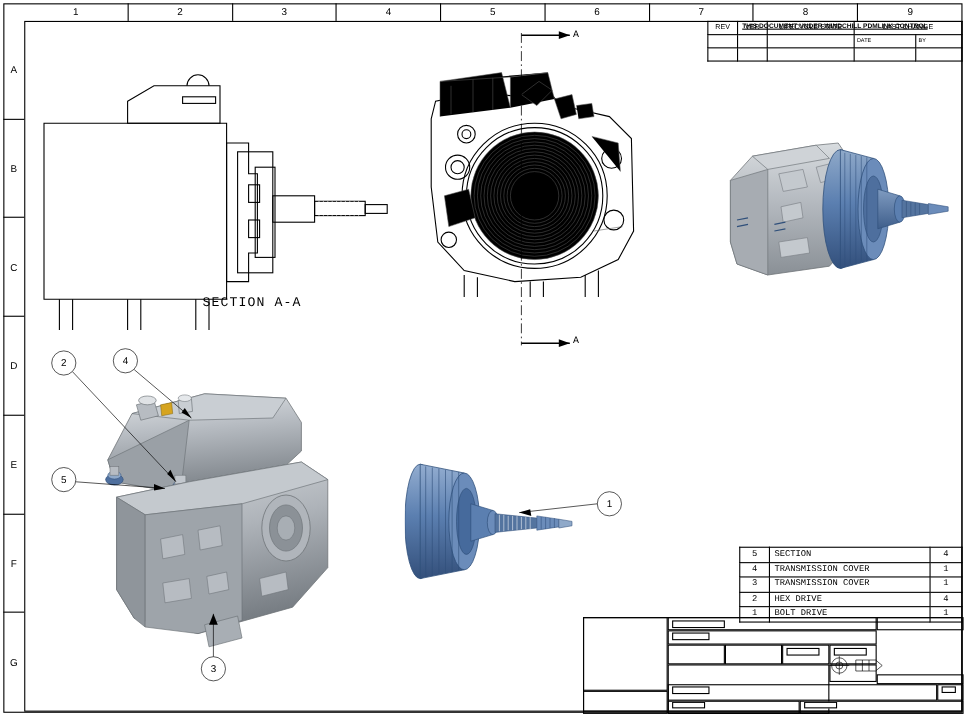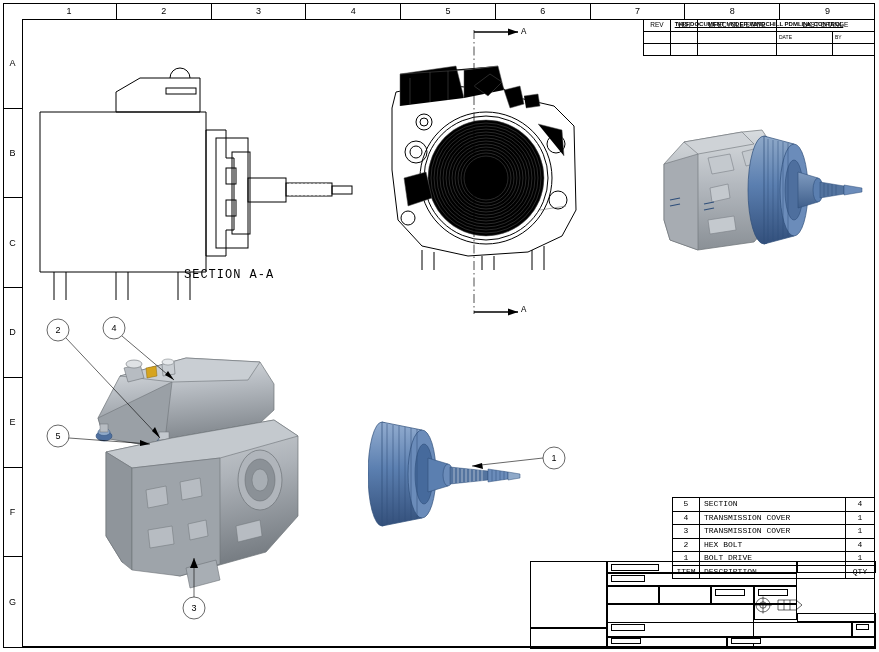--- a/index.html
+++ b/index.html
@@ -443,32 +443,27 @@
           <td class="ds">TRANSMISSION COVER</td>
           <td class="qt">1</td>
         </tr>
         <tr>
           <td class="it">3</td>
           <td class="ds">TRANSMISSION COVER</td>
           <td class="qt">1</td>
         </tr>
         <tr>
           <td class="it">2</td>
-          <td class="ds">HEX BOLT</td>
+          <td class="ds">HEX DRIVE</td>
           <td class="qt">4</td>
         </tr>
         <tr>
           <td class="it">1</td>
           <td class="ds">BOLT DRIVE</td>
           <td class="qt">1</td>
-        </tr>
-        <tr>
-          <td class="it">ITEM</td>
-          <td class="ds">DESCRIPTION</td>
-          <td class="qt">QTY</td>
         </tr>
       </tbody>
   </table>
 
   <div id="title-block">
 
     <div class="tb-cell" style="left:-1px;top:-1px;width:77px;height:67px;"></div>
 
     <div class="tb-cell" style="left:-1px;top:66px;width:77px;height:21px;"></div>
 

